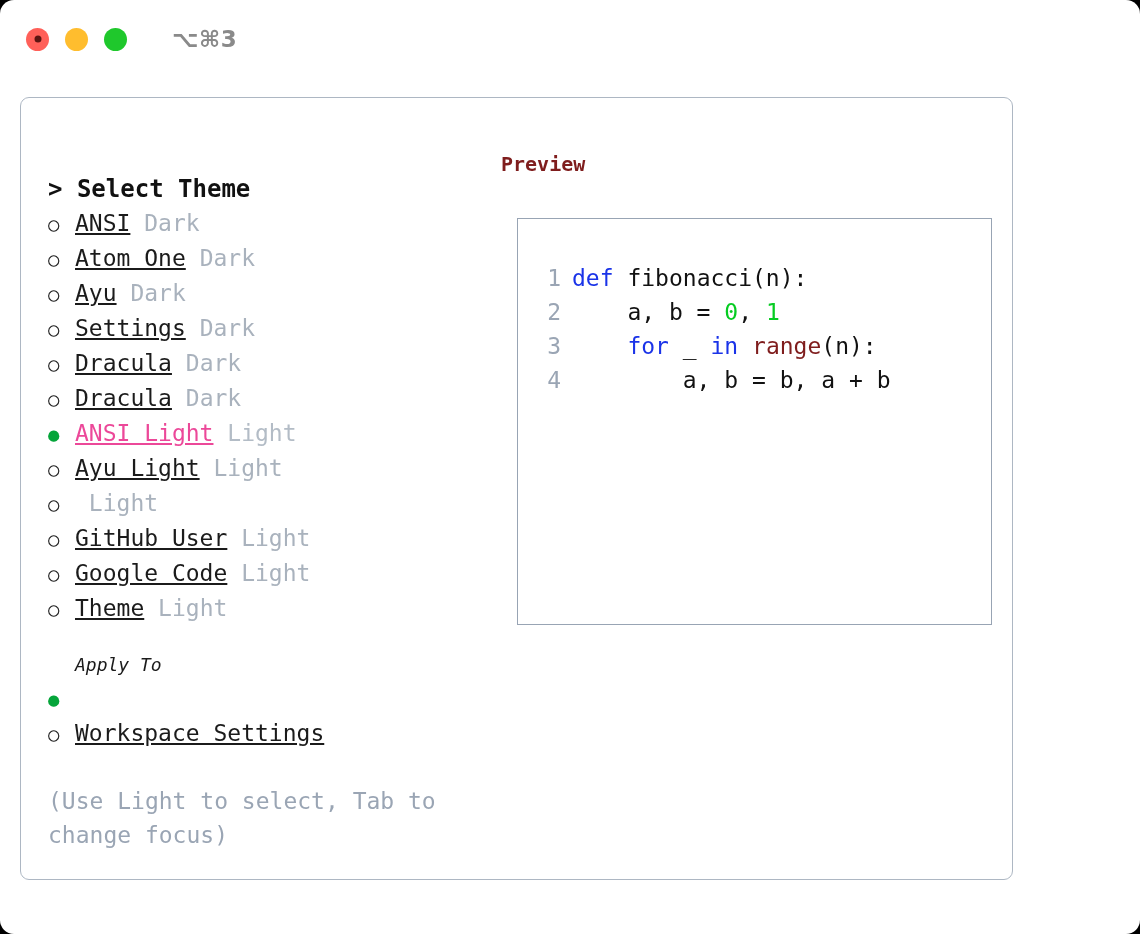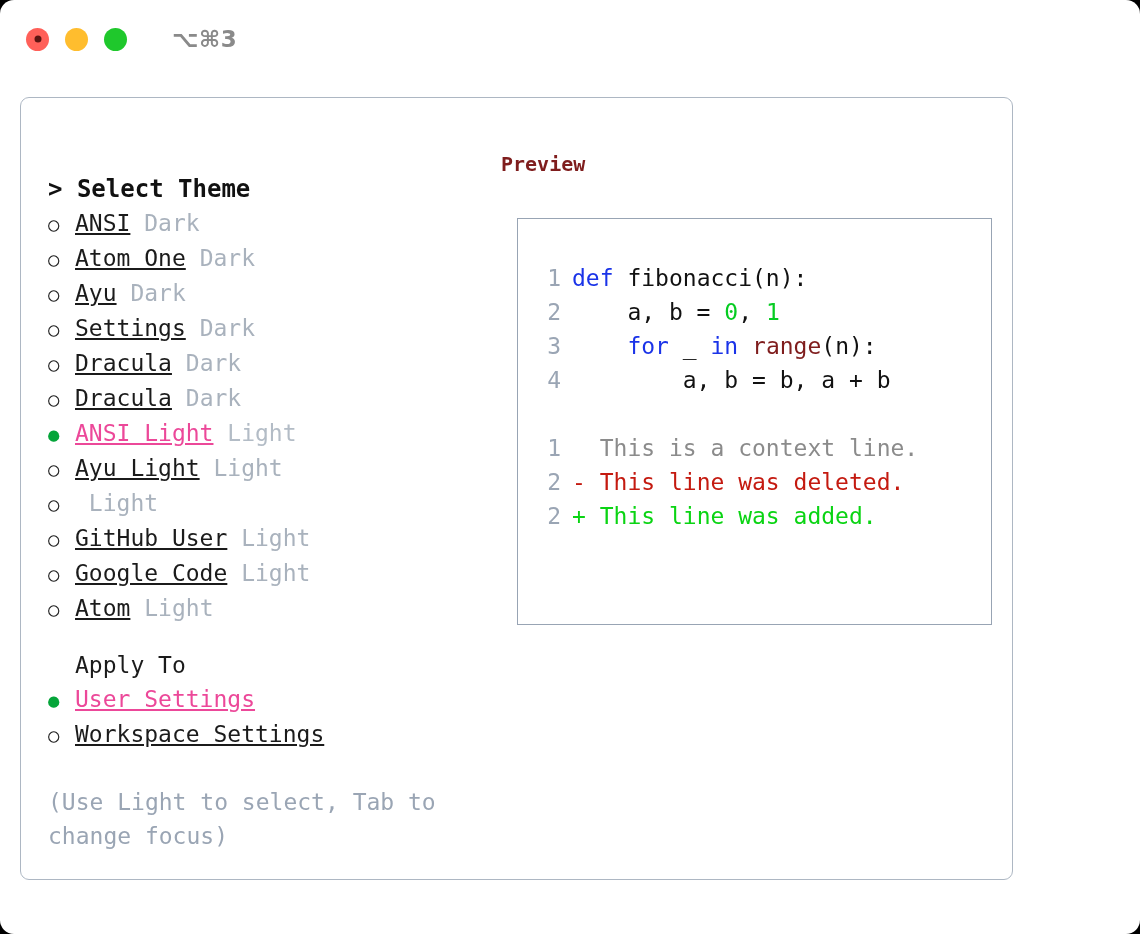--- a/index.html
+++ b/index.html
@@ -121,25 +121,26 @@
     color: #222222;
     font-size: 19px;
   }
   .marker.sel { color: #05a53a; font-size: 19px; }
   .opt-name { color: #1b1b1b; text-decoration: underline; }
   .opt-row.selected .opt-name { color: #ec4899; }
   .opt-kind { color: #a9b2bd; }
   .opt-row.selected .opt-kind { color: #b3bcc6; }
 
   .subheading {
-    font-size: 23px;
+    font-size: 18px;
     color: #1b1b1b;
     line-height: 34px;
     white-space: pre;
     padding-left: 27px;
+    font-style: italic;
   }
 
   .spacer-sm { height: 22px; }
   .spacer-md { height: 33px; }
 
   .hint {
     color: #9aa5b4;
     font-size: 23px;
     line-height: 34px;
     width: 410px;
@@ -216,49 +217,44 @@
             <div class="opt-row"><span class="marker">○</span><span class="opt-name">Atom One</span><span class="opt-kind"> Dark</span></div>
             <div class="opt-row"><span class="marker">○</span><span class="opt-name">Ayu</span><span class="opt-kind"> Dark</span></div>
             <div class="opt-row"><span class="marker">○</span><span class="opt-name">Settings</span><span class="opt-kind"> Dark</span></div>
             <div class="opt-row"><span class="marker">○</span><span class="opt-name">Dracula</span><span class="opt-kind"> Dark</span></div>
             <div class="opt-row"><span class="marker">○</span><span class="opt-name">Dracula</span><span class="opt-kind"> Dark</span></div>
             <div class="opt-row selected"><span class="marker sel">●</span><span class="opt-name">ANSI Light</span><span class="opt-kind"> Light</span></div>
             <div class="opt-row"><span class="marker">○</span><span class="opt-name">Ayu Light</span><span class="opt-kind"> Light</span></div>
             <div class="opt-row"><span class="marker">○</span><span class="opt-kind"> Light</span></div>
             <div class="opt-row"><span class="marker">○</span><span class="opt-name">GitHub User</span><span class="opt-kind"> Light</span></div>
             <div class="opt-row"><span class="marker">○</span><span class="opt-name">Google Code</span><span class="opt-kind"> Light</span></div>
-            <div class="opt-row"><span class="marker">○</span><span class="opt-name">Atom</span><span class="opt-kind"> Light</span></div>
+            <div class="opt-row"><span class="marker">○</span><span class="opt-name">Theme</span><span class="opt-kind"> Light</span></div>
           </div>
 
         <div class="spacer-sm"></div>
 
         <div class="subheading">Apply To</div>
         <div id="apply-list">
-            <div class="opt-row selected"><span class="marker sel">●</span><span class="opt-name">User Settings</span></div>
+            <div class="opt-row selected"><span class="marker sel">●</span></div>
             <div class="opt-row"><span class="marker">○</span><span class="opt-name">Workspace Settings</span></div>
           </div>
 
         <div class="spacer-md"></div>
 
         <div class="hint">(Use Light to select, Tab to change focus)</div>
       </div>
 
       <div class="right-col">
         <div class="preview-title">Preview</div>
         <div class="preview-box">
           <div id="code-block">
               <div class="code-line"><span class="ln">1</span><span class="kw">def</span><span class="plain"> fibonacci(n):</span></div>
               <div class="code-line"><span class="ln">2</span><span class="plain">    a, b = </span><span class="num">0</span><span class="plain">, </span><span class="num">1</span></div>
               <div class="code-line"><span class="ln">3</span><span class="plain">    </span><span class="kw">for</span><span class="plain"> _ </span><span class="kw">in</span><span class="plain"> </span><span class="fn">range</span><span class="plain">(n):</span></div>
               <div class="code-line"><span class="ln">4</span><span class="plain">        a, b = b, a + b</span></div>
             </div>
           <div class="diff-gap"></div>
-          <div id="diff-block">
-              <div class="code-line"><span class="ln">1</span><span class="diff-ctx">  </span><span class="diff-ctx">This is a context line.</span></div>
-              <div class="code-line"><span class="ln">2</span><span class="diff-del">- </span><span class="diff-del">This line was deleted.</span></div>
-              <div class="code-line"><span class="ln">2</span><span class="diff-add">+ </span><span class="diff-add">This line was added.</span></div>
-            </div>
         </div>
       </div>
 
     </div>
   </div>
 </div>
 
 </body></html>

